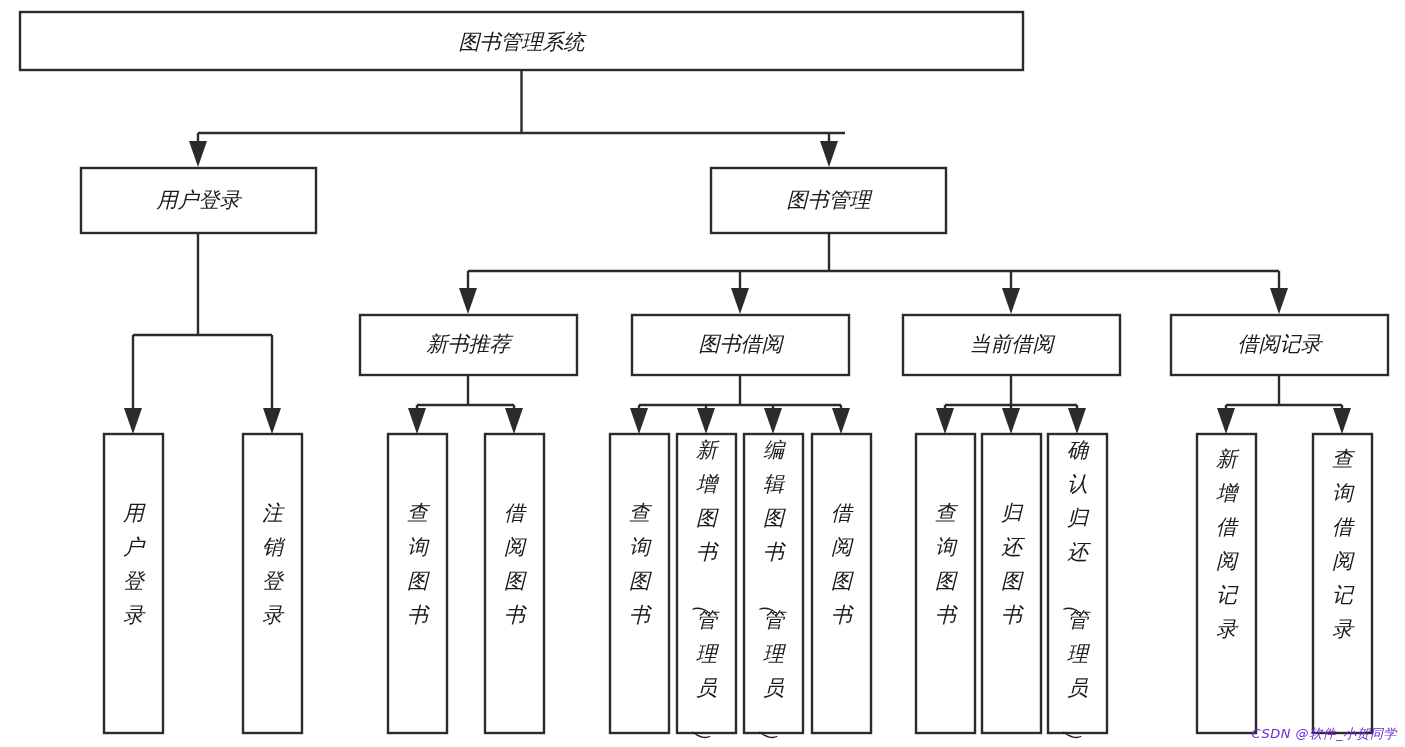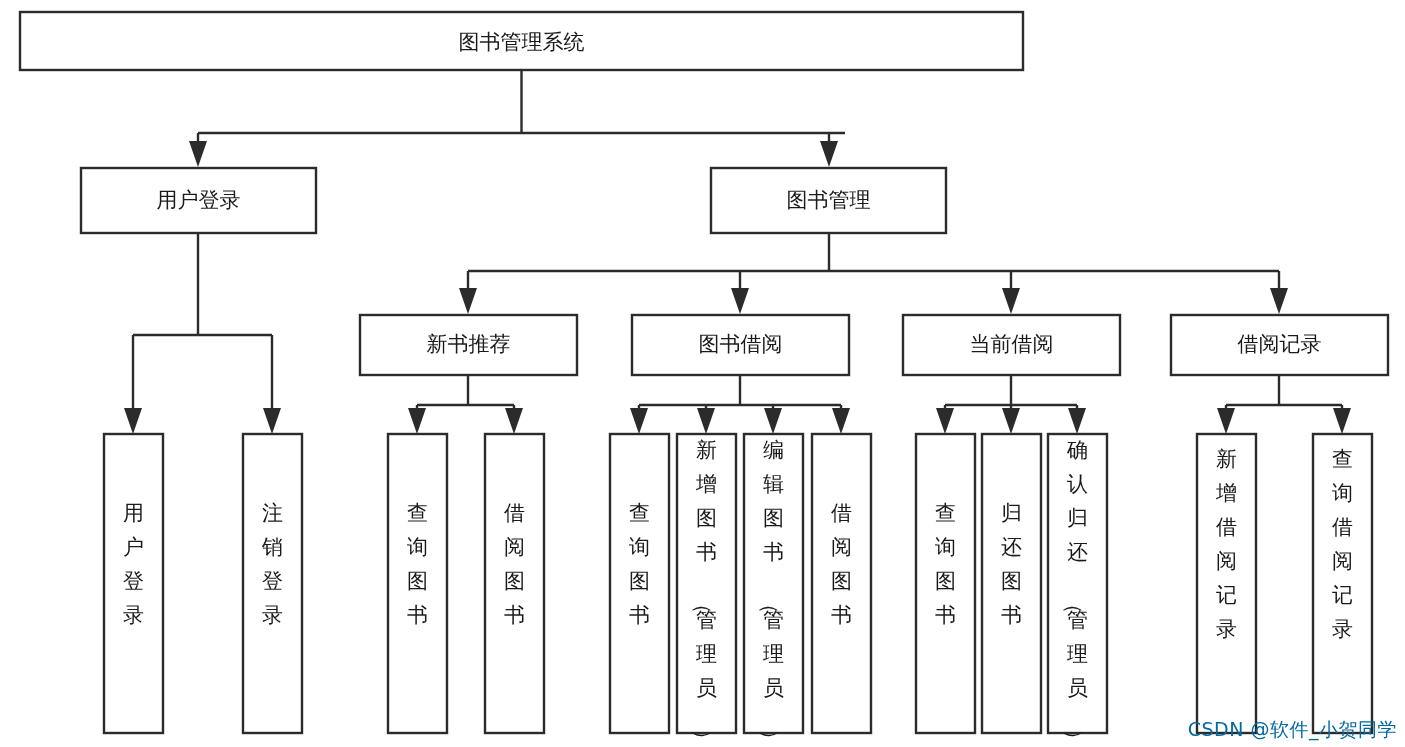--- a/index.html
+++ b/index.html
@@ -12,20 +12,21 @@
     width: 1405px;
     height: 747px;
     font-family: "DejaVu Sans", "Liberation Sans", sans-serif;
     overflow: hidden;
     position: relative;
   }
   #diagram-root {
     position: relative;
     width: 1405px;
     height: 747px;
+    font-style: italic;
   }
   svg.tree {
     position: absolute;
     left: 0;
     top: 0;
     width: 1405px;
     height: 747px;
     display: block;
   }
   .node-box {
@@ -54,22 +55,22 @@
     fill: #1a1a1a;
     font-family: "DejaVu Sans", "Liberation Sans", sans-serif;
     font-size: 21px;
     text-anchor: middle;
   }
   .watermark {
     position: absolute;
     right: 8px;
     bottom: 4px;
     font-family: "DejaVu Sans", "Liberation Sans", sans-serif;
-    font-size: 19px;
-    color: #0369a1;
+    font-size: 13px;
+    color: #6d28d9;
     letter-spacing: 0.5px;
     white-space: nowrap;
     user-select: none;
   }
 </style>
 </head>
 <body>
 
 <div id="diagram-root">
 

